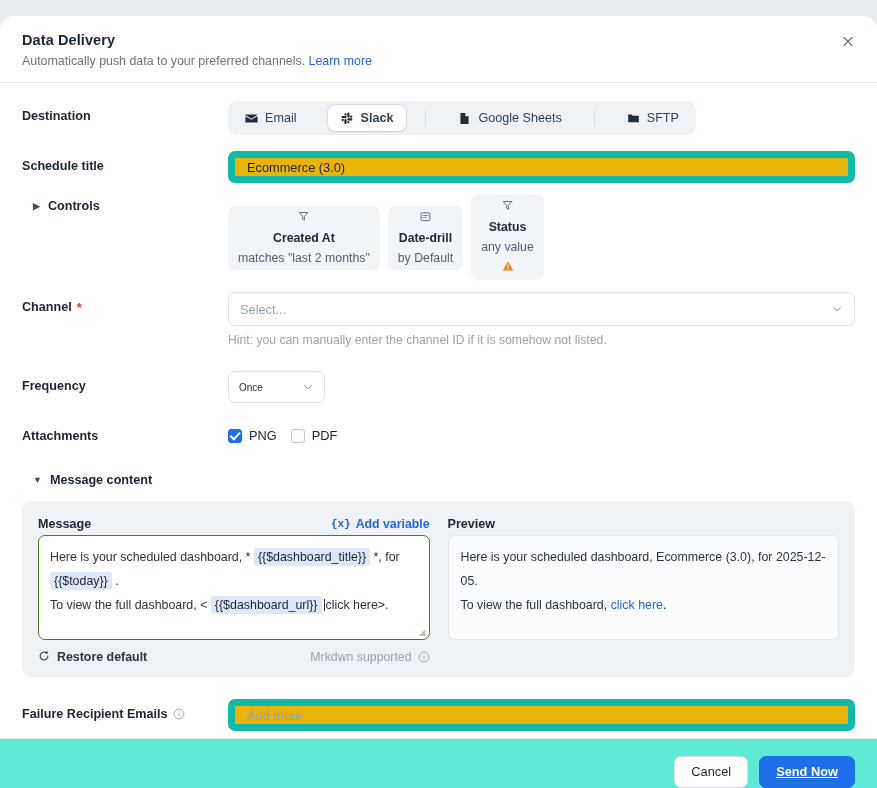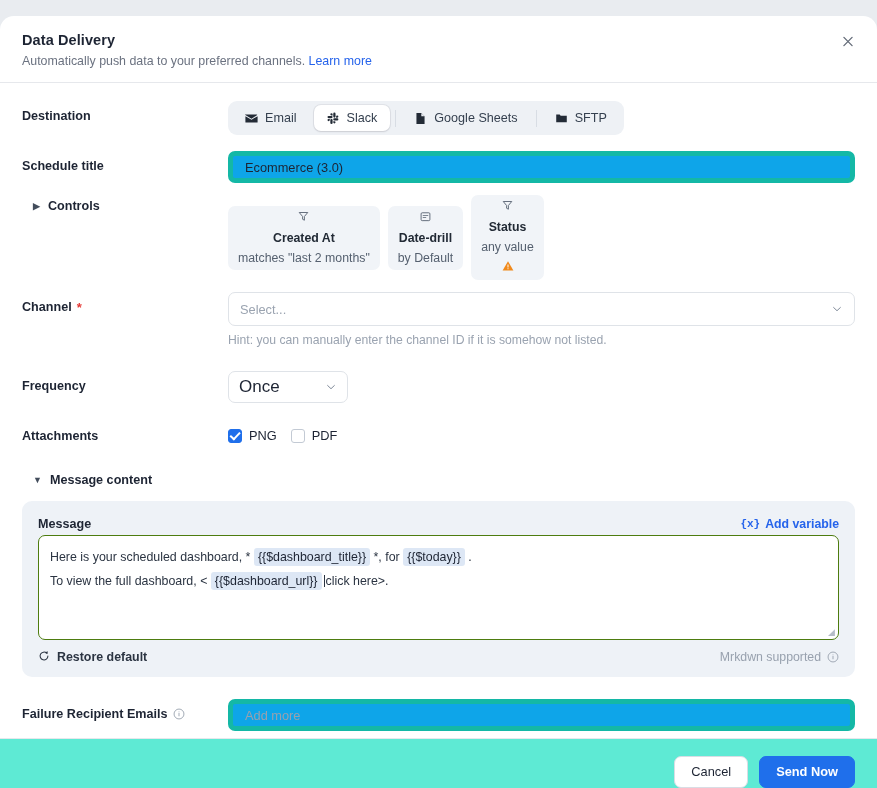--- a/index.html
+++ b/index.html
@@ -80,56 +80,56 @@
   .lbl .req { color: #e53935; font-size: 13px; line-height: 1; }
   .field { flex: 1 1 auto; min-width: 0; }
 
   
   .seg {
     display: inline-flex;
     align-items: center;
     background: #eef1f5;
     border-radius: 9px;
     padding: 4px;
-    gap: 4px;
+    gap: 18px;
   }
   .seg-item {
     display: flex;
     align-items: center;
     gap: 7px;
     font-size: 12.6px;
     color: #35404f;
     padding: 6px 13px;
     border-radius: 7px;
     cursor: pointer;
     white-space: nowrap;
     position: relative;
   }
   .seg-item.active {
     background: #ffffff;
     box-shadow: 0 1px 2px rgba(16,24,40,.10), 0 0 0 1px rgba(16,24,40,.06);
-    font-weight: normal;
+    font-weight: bold;
   }
   .seg-sep {
     width: 1px; height: 17px;
     background: #d8dde4;
     margin: 0 1px;
   }
   .seg-ico { display:inline-flex; align-items:center; color:#232b36; }
 
   
   .inp {
     width: 100%;
     height: 32px;
-    border: 5px solid #14b8a6;
+    border: 7px solid #14b8a6;
     border-radius: 7px;
     font-size: 12.8px;
     color: #1d2433;
     padding: 0 12px;
-    background: #0ea5e9;
+    background: #eab308;
     font-family: "Liberation Sans", sans-serif;
     outline: none;
   }
   .inp::placeholder { color: #98a1ae; }
 
   
   .chips { display: flex; gap: 8px; align-items: center; flex-wrap: wrap; padding-top: 2px; }
   .chip {
     display: inline-flex;
     align-items: center;
@@ -160,29 +160,29 @@
     color: #9aa3b0;
     cursor: pointer;
     position: relative;
   }
   .sel .chev {
     margin-left: auto;
     color: #7b8695;
     display: flex;
   }
   .sel-sm {
-    width: 120px;
+    width: 97px;
     height: 32px;
     border: 1px solid #dfe3e8;
     border-radius: 7px;
     background: #fff;
     display: flex;
     align-items: center;
     padding: 4px 10px;
-    font-size: 17px;
+    font-size: 10px;
     color: #1d2433;
     cursor: pointer;
   }
   .hint {
     font-size: 12.2px;
     color: #9aa3b0;
     margin-top: 7px;
   }
 
   
@@ -334,20 +334,21 @@
     font-family: "Liberation Sans", sans-serif;
     border: 1px solid #d8dde4;
     background: #fff;
     color: #1d2433;
   }
   .btn.primary {
     background: #1f6feb;
     border-color: #1f6feb;
     color: #fff;
     font-weight: bold;
+    text-decoration: underline;
   }
   .info-ico { color: #98a1ae; display: inline-flex; }
 </style>
 </head>
 <body>
 
 <div class="modal">
 
   <div class="hdr">
     <div class="hdr-title">Data Delivery</div>
@@ -542,20 +543,29 @@
             <span class="info-ico">
               <svg width="12" height="12" viewBox="0 0 16 16">
                   <circle cx="8" cy="8" r="6.6" fill="none" stroke="currentColor" stroke-width="1.2"></circle>
                   <path fill="currentColor" d="M7.4 6.8h1.2v4.2H7.4zM7.4 4.6h1.2v1.2H7.4z"></path>
                 </svg>
             </span>
           </span>
         </div>
       </div>
 
+      <div class="msg-col">
+        <div class="msg-head">
+          <span class="t">Preview</span>
+        </div>
+        <div class="preview">
+          <span>Here is your scheduled dashboard, Ecommerce (3.0), for 2025-12-05.</span><br>
+          <span>To view the full dashboard, </span><a href="#">click here</a><span>.</span>
+        </div>
+      </div>
     </div>
 
     <div class="row" style="margin-top:22px;">
       <div class="lbl">
         <span>Failure Recipient Emails</span>
         <span class="info-ico">
           <svg width="12" height="12" viewBox="0 0 16 16">
               <circle cx="8" cy="8" r="6.6" fill="none" stroke="currentColor" stroke-width="1.2"></circle>
               <path fill="currentColor" d="M7.4 6.8h1.2v4.2H7.4zM7.4 4.6h1.2v1.2H7.4z"></path>
             </svg>

